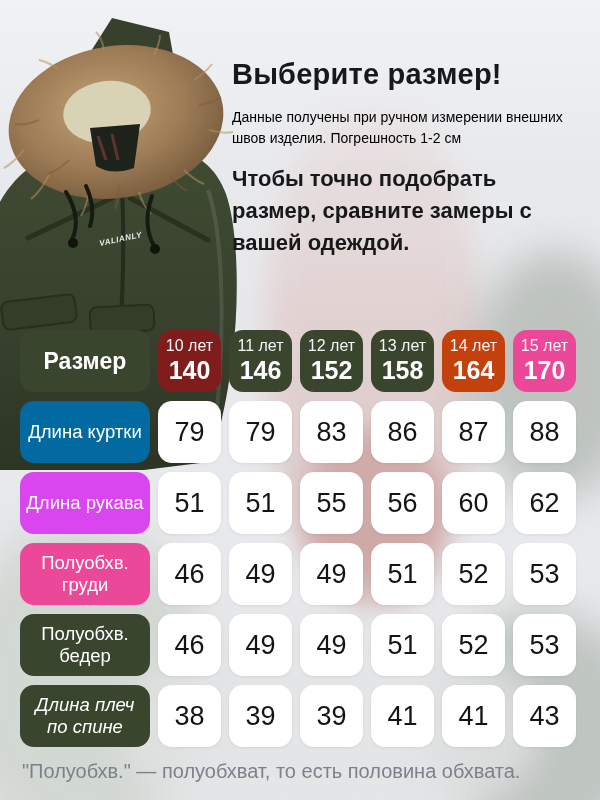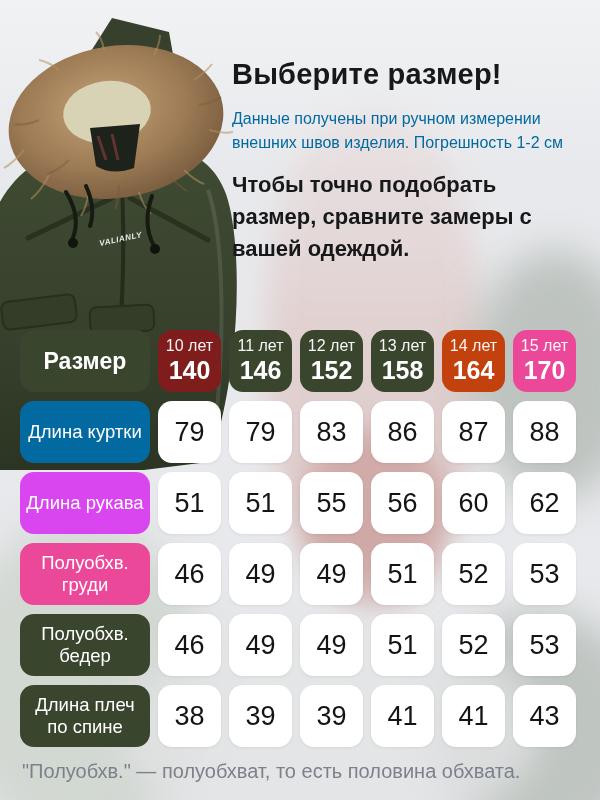--- a/index.html
+++ b/index.html
@@ -27,21 +27,21 @@
     background:rgba(203,209,202,.75);filter:blur(22px);}
   .bg-snow-mid{left:120px;top:620px;width:420px;height:220px;border-radius:50%;
     background:rgba(226,228,229,.8);filter:blur(18px);}
 
   
   .jacket{position:absolute;left:-6px;top:0;width:252px;height:470px;}
 
   
   .intro{position:absolute;left:232px;top:58px;width:352px;color:#17181a;}
   .intro h1{margin:0 0 16px 0;font-size:29px;font-weight:700;letter-spacing:.2px;}
-  .intro .desc{margin:0;font-size:16px;line-height:1.5;font-weight:400;color:#0369a1;}
+  .intro .desc{margin:0;font-size:14px;line-height:1.5;font-weight:400;color:#000000;}
   .intro .note{margin:14px 0 0 0;font-size:22px;line-height:1.45;font-weight:700;color:#17181a;}
 
   
   .size-table{
     position:absolute;left:20px;top:330px;
     display:grid;
     grid-template-columns:130px repeat(6,63px);
     grid-auto-rows:62px;
     column-gap:8px;row-gap:9px;
   }
@@ -224,21 +224,21 @@
   <div class="cell value-cell">49</div>
 
   <div class="cell value-cell">49</div>
 
   <div class="cell value-cell">51</div>
 
   <div class="cell value-cell">52</div>
 
   <div class="cell value-cell">53</div>
 
-  <div class="cell label-cell" style="background: rgb(58, 69, 46);">Длина плеч по спине</div>
+  <div class="cell label-cell" style="background: rgb(58, 69, 46); font-style: italic;">Длина плеч по спине</div>
 
   <div class="cell value-cell">38</div>
 
   <div class="cell value-cell">39</div>
 
   <div class="cell value-cell">39</div>
 
   <div class="cell value-cell">41</div>
 
   <div class="cell value-cell">41</div>

